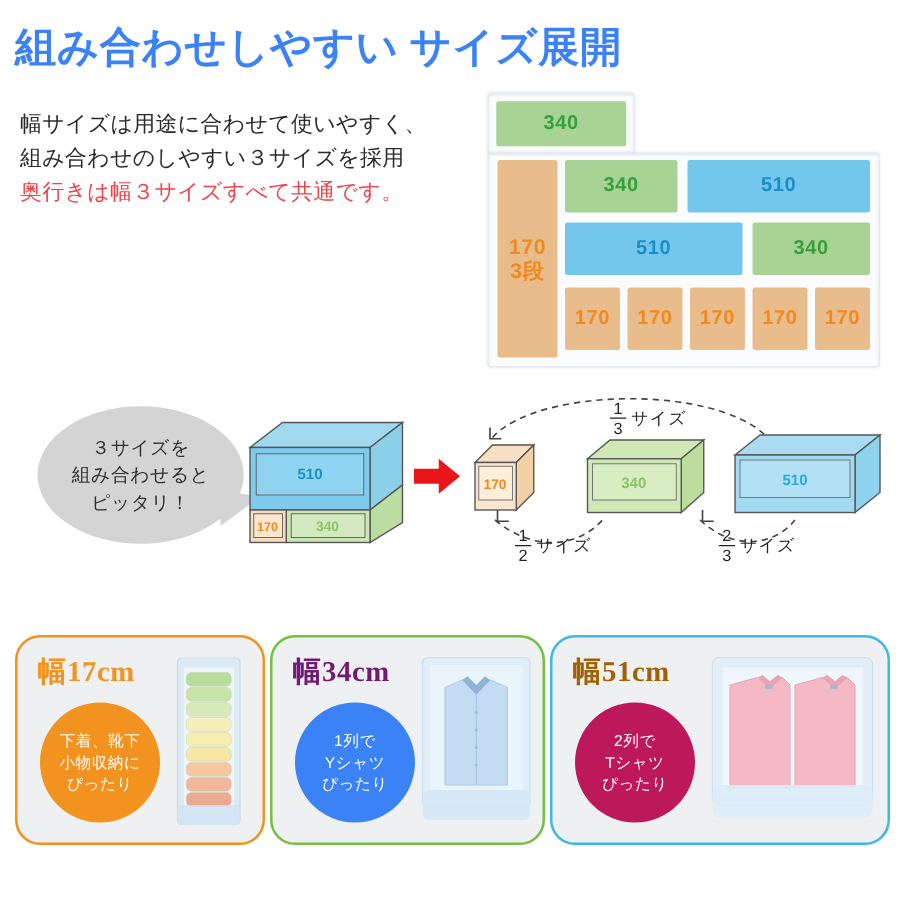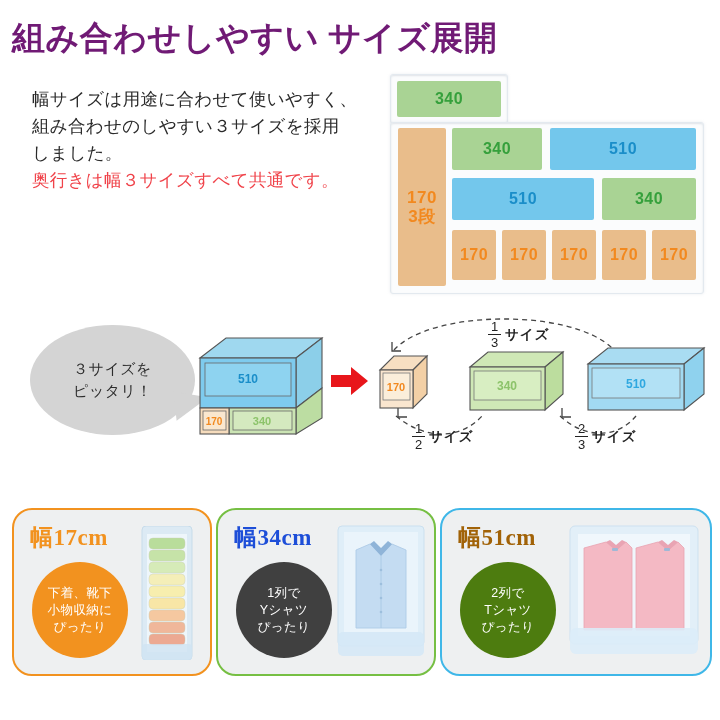--- a/index.html
+++ b/index.html
@@ -6,26 +6,26 @@
   body{
     width:720px;height:720px;background:#ffffff;position:relative;overflow:hidden;
     font-family:"Liberation Sans","DejaVu Sans",sans-serif;
   }
   .page{position:absolute;inset:0;}
 
   
   #title{
     position:absolute;left:12px;top:16px;
     font-family:"Liberation Serif","DejaVu Serif",serif;
-    font-size:33px;font-weight:bold;color:#701a75;letter-spacing:.5px;
+    font-size:33px;font-weight:bold;color:#3b82f6;letter-spacing:.5px;
     white-space:nowrap;
   }
 
   
-  #intro{position:absolute;left:32px;top:86px;width:360px;}
+  #intro{position:absolute;left:16px;top:86px;width:360px;}
   #intro .ln{font-size:17.5px;line-height:27px;color:#2b2b2b;letter-spacing:.3px;white-space:nowrap;}
   #intro .ln.red{color:#f0434a;}
 
   
   #shelf{position:absolute;left:386px;top:72px;width:318px;height:222px;}
   .case{position:absolute;background:#fbfcfd;border:1px solid #e3e9ef;border-radius:3px;
         box-shadow:0 1px 2px rgba(150,165,180,.28) inset, 0 0 3px rgba(170,185,200,.25);}
   .slot{position:absolute;border-radius:2px;display:flex;align-items:center;justify-content:center;
         font-size:16px;font-weight:600;letter-spacing:.5px;}
   .slot.g{background:#a9d394;color:#36a03c;}
@@ -49,47 +49,46 @@
   
   #arrow{position:absolute;left:331px;top:366px;width:38px;height:30px;}
 
   
   #boxes{position:absolute;left:370px;top:312px;width:342px;height:146px;}
   .fraclbl{position:absolute;display:flex;align-items:center;gap:4px;color:#232323;}
   .frac{display:inline-flex;flex-direction:column;align-items:center;line-height:1;font-size:13px;}
   .frac .num{padding-bottom:1px;}
   .frac .bar{width:13px;height:1.4px;background:#232323;}
   .frac .den{padding-top:1px;}
-  .fraclbl .unit{font-size:13.5px;letter-spacing:1px;font-weight:bold;}
+  .fraclbl .unit{font-size:13.5px;letter-spacing:1px;}
 
   
   .panel{position:absolute;top:508px;height:164px;background:#eef0f1;border-radius:20px;}
   .panel.p1{left:12px;width:196px;border:2px solid #f2921f;}
   .panel.p2{left:216px;width:216px;border:2px solid #76bf43;}
   .panel.p3{left:440px;width:268px;border:2px solid #3fb7e8;}
   .p-title{position:absolute;left:16px;top:12px;font-family:"Liberation Serif","DejaVu Serif",serif;
      font-size:23px;font-weight:bold;letter-spacing:.5px;white-space:nowrap;}
-  .p1 .p-title{color:#f2921f;} .p2 .p-title{color:#1d4ed8;text-align:center;} .p3 .p-title{color:#a16207;}
+  .p1 .p-title{color:#f2921f;} .p2 .p-title{color:#701a75;text-align:center;} .p3 .p-title{color:#a16207;}
   .p-circle{position:absolute;left:18px;top:52px;width:96px;height:96px;border-radius:50%;
      display:flex;flex-direction:column;align-items:center;justify-content:center;gap:2px;}
-  .p1 .p-circle{background:#f2921f;} .p2 .p-circle{background:#404040;} .p3 .p-circle{background:#4d7c0f;}
+  .p1 .p-circle{background:#f2921f;} .p2 .p-circle{background:#3b82f6;} .p3 .p-circle{background:#be185d;}
   .p-circle span{color:#fff;font-size:12.5px;letter-spacing:.4px;white-space:nowrap;line-height:15px;}
   .p-photo{position:absolute;overflow:hidden;}
 </style>
 </head>
 <body>
 
 <div class="page">
 
   <div id="title">組み合わせしやすい サイズ展開</div>
 
   <div id="intro">
     <div class="ln">幅サイズは用途に合わせて使いやすく、</div>
     <div class="ln">組み合わせのしやすい３サイズを採用</div>
-    <div class="ln">しました。</div>
     <div class="ln red">奥行きは幅３サイズすべて共通です。</div>
   </div>
 
   <div id="shelf">
 
     <div class="case" style="left:4px;top:2px;width:116px;height:48px;">
       <div class="slot g" style="left:6px;top:6px;right:6px;bottom:6px;">340</div>
     </div>
 
     <div class="case" style="left:4px;top:50px;width:312px;height:170px;"></div>
@@ -110,20 +109,21 @@
     <div class="slot o" style="left:166px;top:158px;width:44px;height:50px;">170</div>
     <div class="slot o" style="left:216px;top:158px;width:44px;height:50px;">170</div>
     <div class="slot o" style="left:266px;top:158px;width:44px;height:50px;">170</div>
   </div>
 
   <div id="bubble">
     <div class="oval"></div>
     <div class="tail"></div>
     <div class="btxt">
       <span>３サイズを</span>
+      <span>組み合わせると</span>
       <span>ピッタリ！</span>
     </div>
   </div>
 
   <div id="stack">
     <svg width="130" height="106" viewBox="0 0 130 106">
 
       <polygon points="4,28 30,8 126,8 100,28" fill="#9fd8ef" stroke="#555" stroke-width="1.1"></polygon>
       <polygon points="100,28 126,8 126,58 100,78" fill="#8ccfe9" stroke="#555" stroke-width="1.1"></polygon>
       <rect x="4" y="28" width="96" height="50" fill="#7ecbee" stroke="#555" stroke-width="1.1"></rect>

